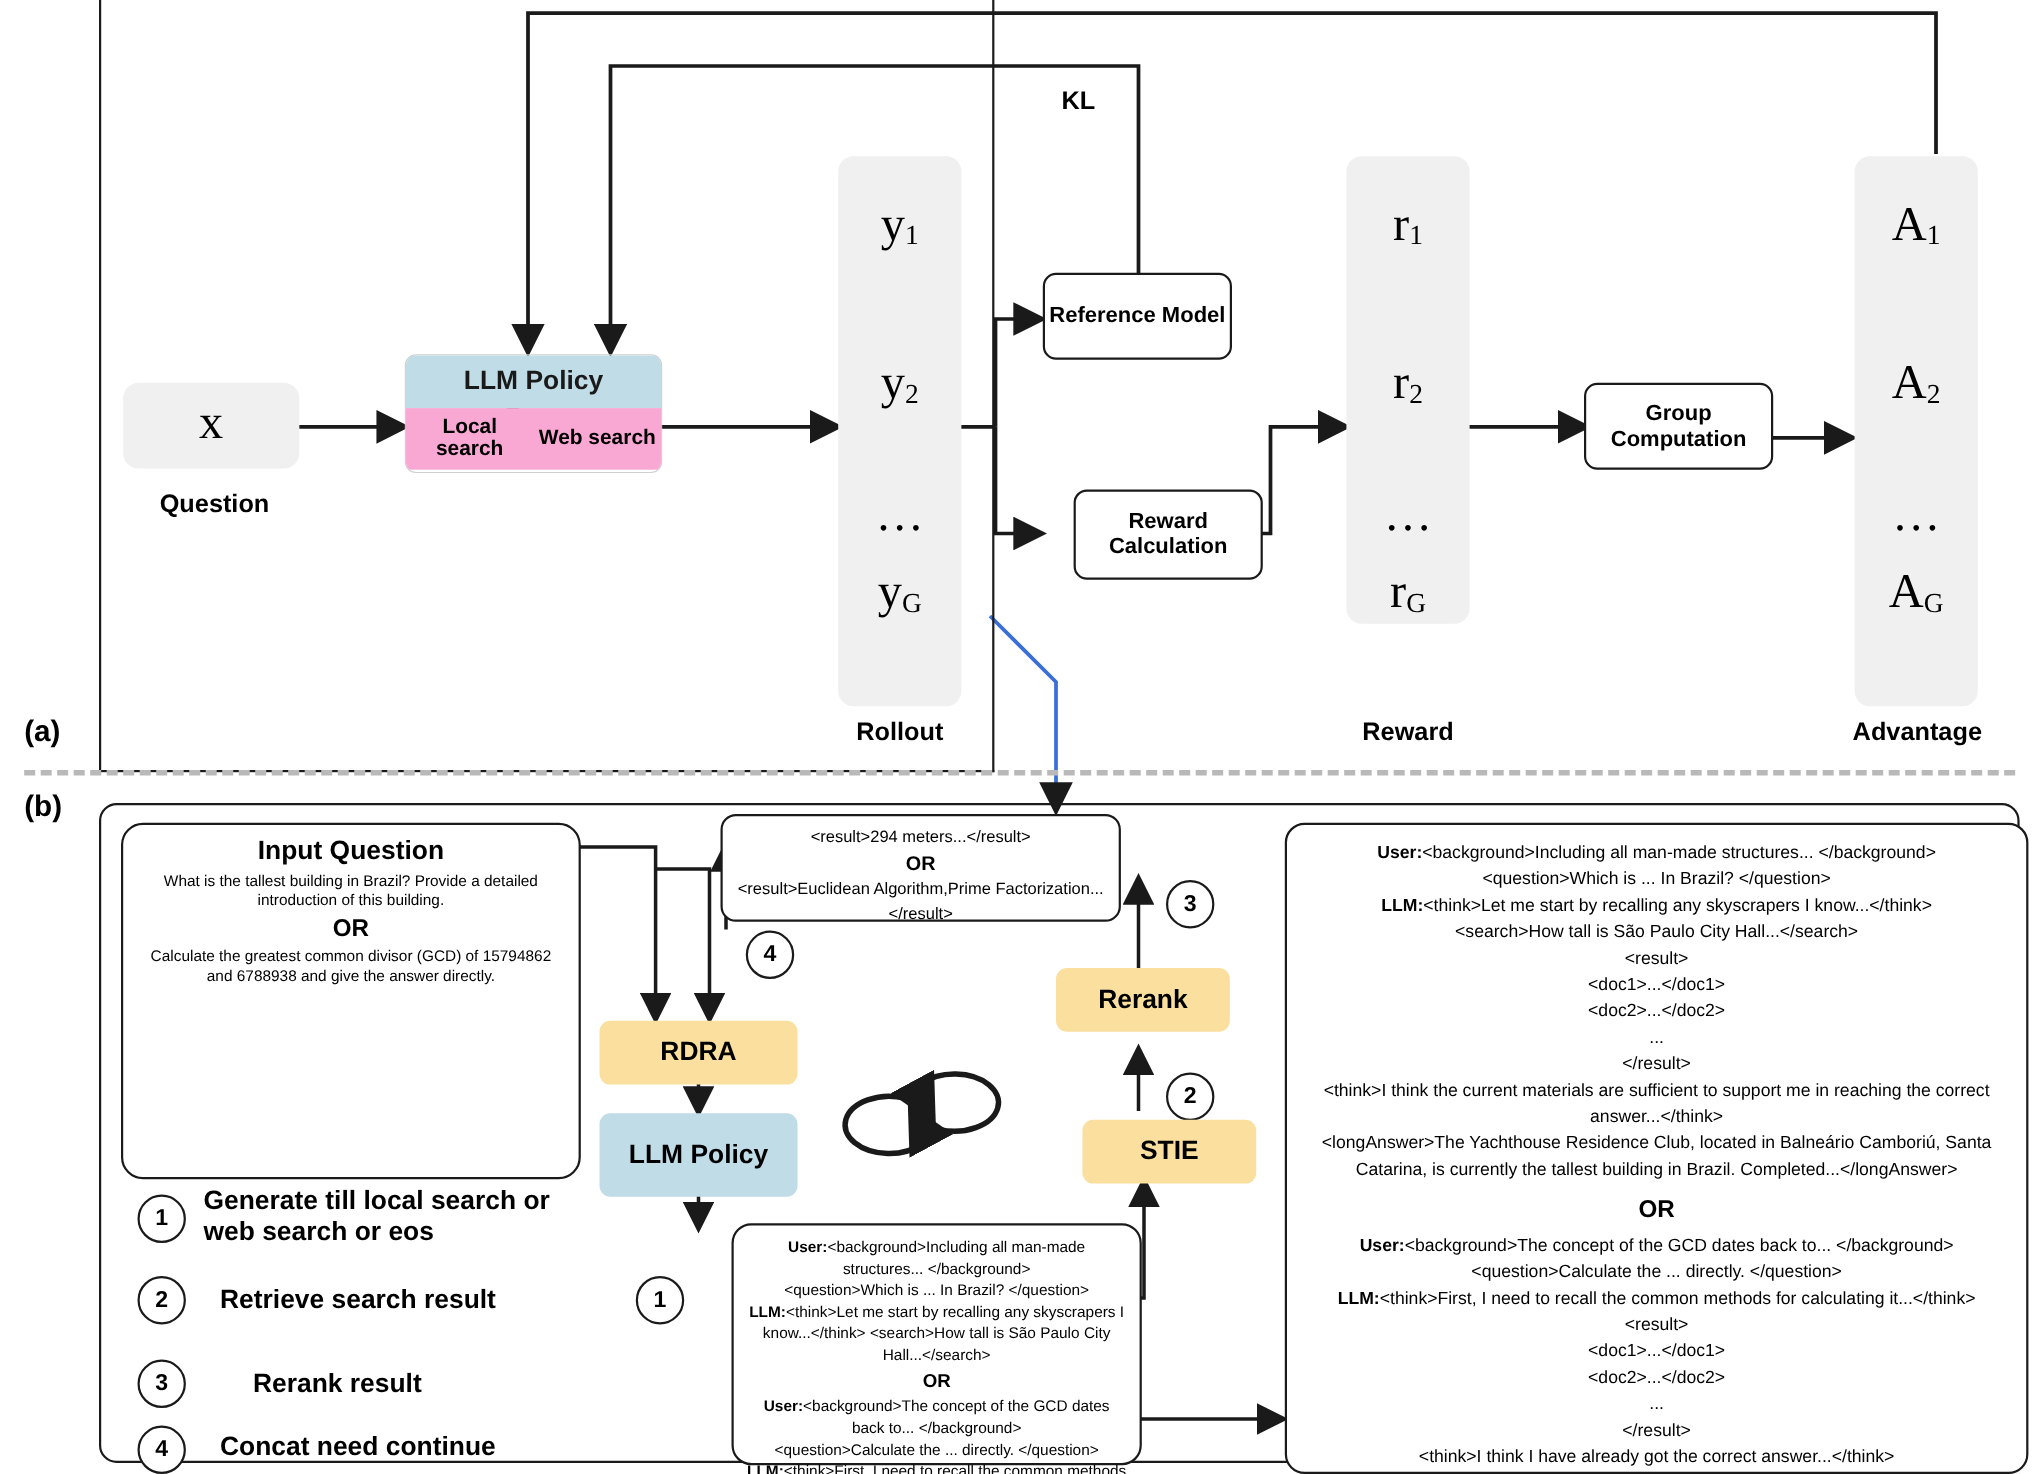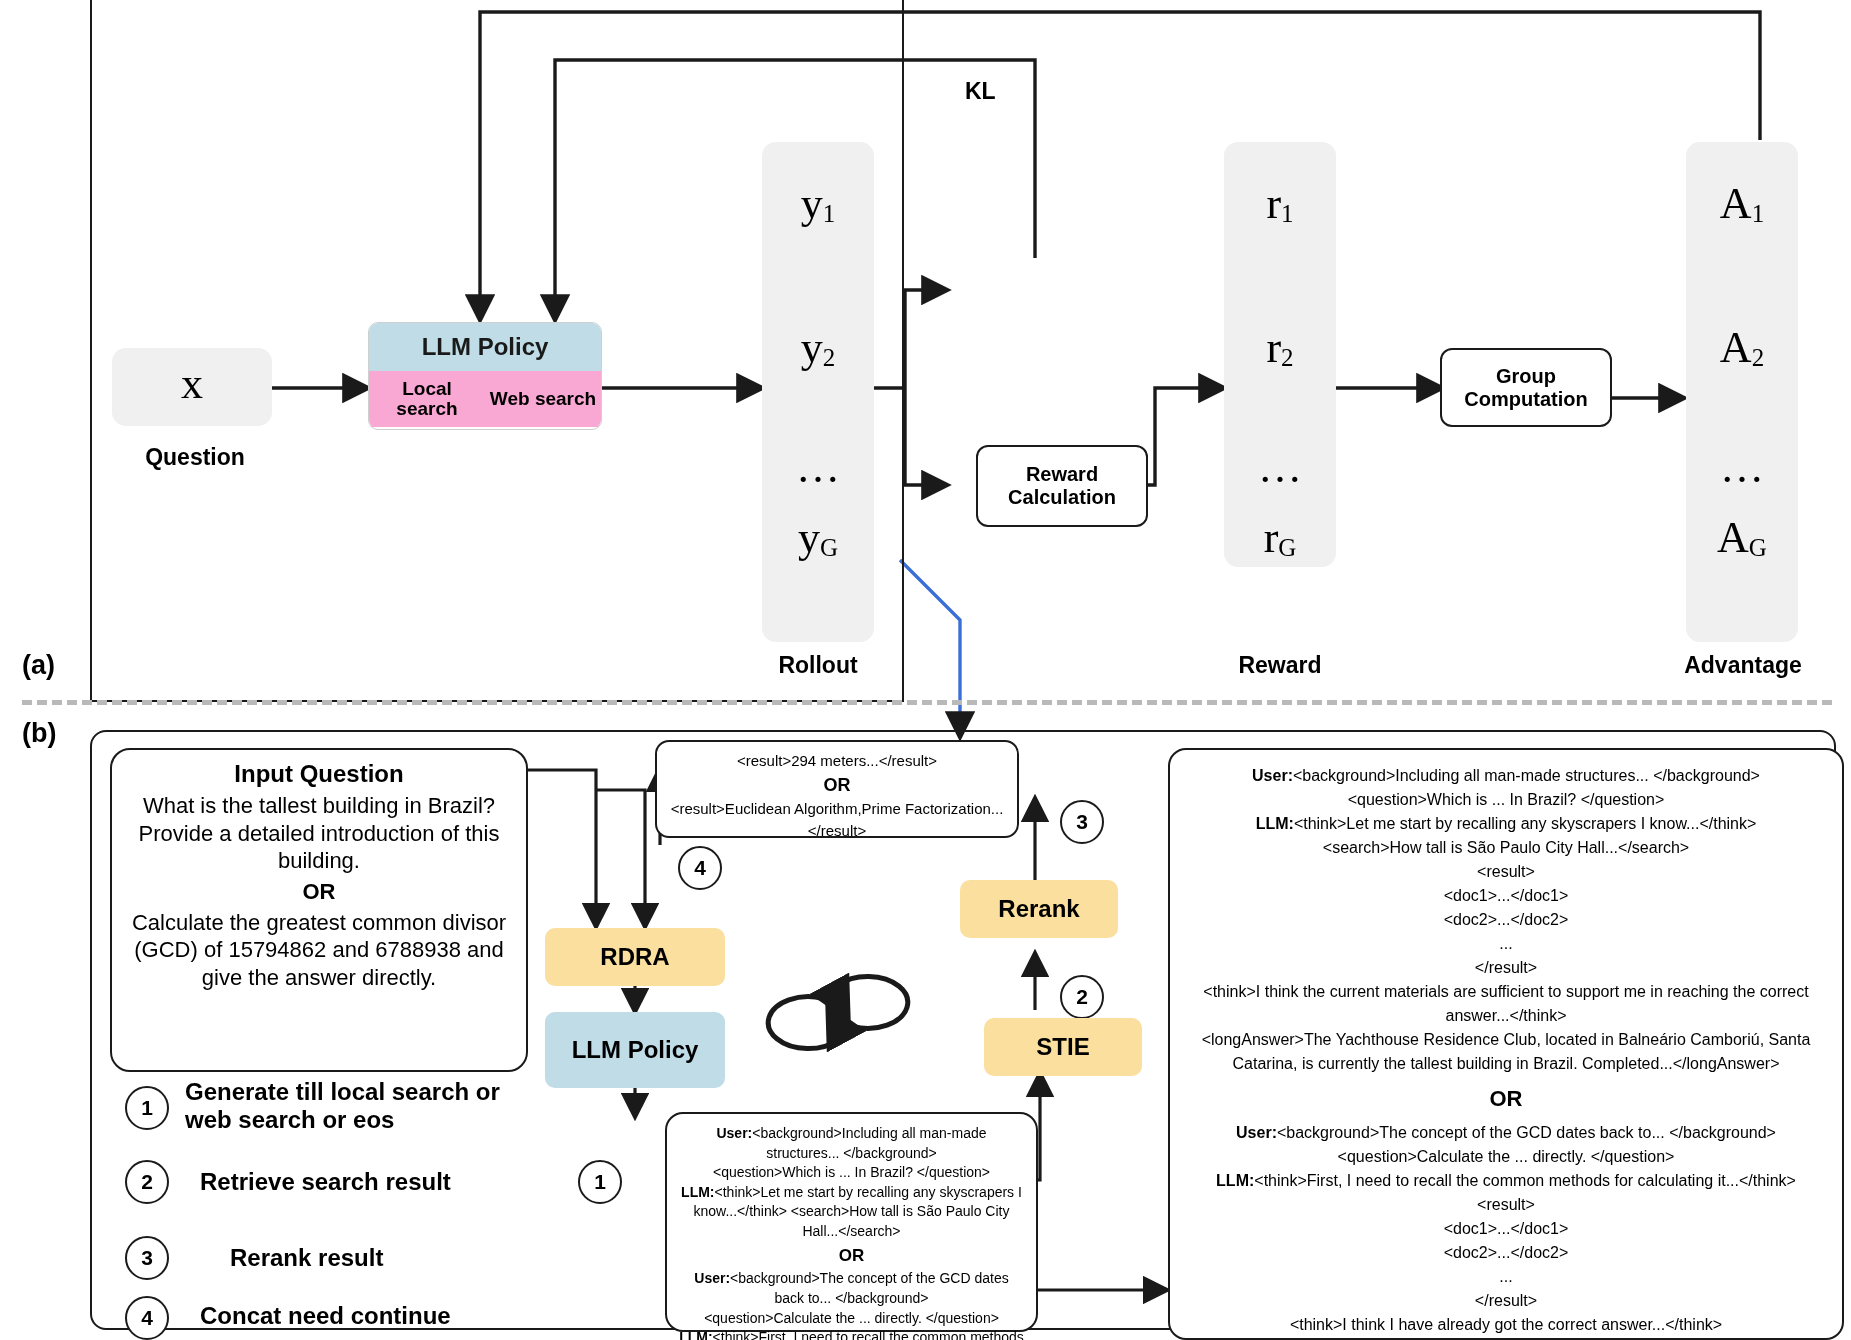--- a/index.html
+++ b/index.html
@@ -27,21 +27,21 @@
                   font-size:19px;font-weight:bold;line-height:1.05;}
   .kl{position:absolute;font-weight:bold;font-size:23px;}
 
   
   .dash{position:absolute;left:22px;top:700px;width:1810px;height:0;border-top:5px dashed #b9b9b9;}
 
   
   .boxB{position:absolute;border:2px solid #1a1a1a;border-radius:16px;}
   .rrbox{position:absolute;border:2px solid #1a1a1a;border-radius:20px;background:#fff;}
   .qtitle{font-weight:bold;font-size:24px;text-align:center;margin-top:10px;}
-  .qtext{font-size:22px;text-align:center;line-height:1.25;padding:4px 16px 0 16px;}
+  .qtext{font-size:14px;text-align:center;line-height:1.25;padding:4px 16px 0 16px;}
   .qor{font-weight:bold;font-size:22px;text-align:center;}
   .stepnum{position:absolute;width:40px;height:40px;border:2px solid #1a1a1a;border-radius:50%;
            display:flex;align-items:center;justify-content:center;font-size:21px;font-weight:bold;background:#fff;}
   .steptxt{position:absolute;font-weight:bold;font-size:24px;}
   .ybox{position:absolute;background:#fadf9e;border-radius:10px;display:flex;align-items:center;
         justify-content:center;font-weight:bold;font-size:24px;}
   .bbox{position:absolute;background:#bfdce7;border-radius:10px;display:flex;align-items:center;
         justify-content:center;text-align:center;font-weight:bold;font-size:24px;line-height:1.1;}
   .resbox{position:absolute;border:2px solid #1a1a1a;border-radius:14px;background:#fff;
           font-size:15px;text-align:center;padding:8px 10px;line-height:1.45;}
@@ -136,20 +136,23 @@
   </div>
 
   <div class="grayblock" style="left:762px;top:142px;width:112px;height:500px;">
     <div class="item" style="top:36px;"><span class="bigvar">y</span><span class="sub">1</span></div>
     <div class="item" style="top:180px;"><span class="bigvar">y</span><span class="sub">2</span></div>
     <div class="item bigvar" style="top:300px;">…</div>
     <div class="item" style="top:370px;"><span class="bigvar">y</span><span class="sub">G</span></div>
   </div>
   <div class="caption" style="left:752px;top:652px;width:132px;text-align:center;">Rollout</div>
 
+  <div class="rbox" style="left:948px;top:248px;width:168px;height:75px;">
+    <span>Reference Model</span>
+  </div>
 
   <div class="rbox" style="left:976px;top:445px;width:168px;height:78px;">
     <span>Reward Calculation</span>
   </div>
   <div class="kl" style="left:965px;top:78px;">KL</div>
 
   <div class="grayblock" style="left:1224px;top:142px;width:112px;height:425px;">
     <div class="item" style="top:36px;"><span class="bigvar">r</span><span class="sub">1</span></div>
     <div class="item" style="top:180px;"><span class="bigvar">r</span><span class="sub">2</span></div>
     <div class="item bigvar" style="top:300px;">…</div>

